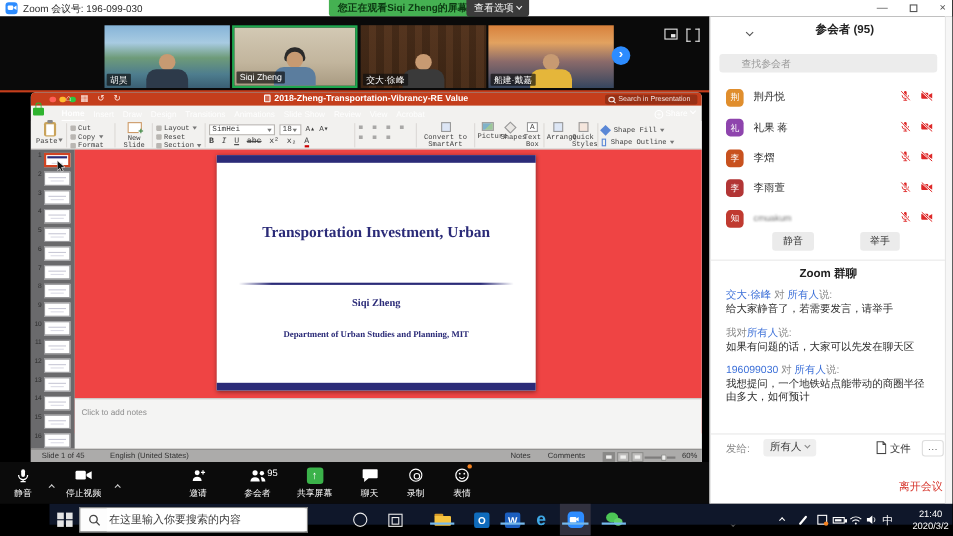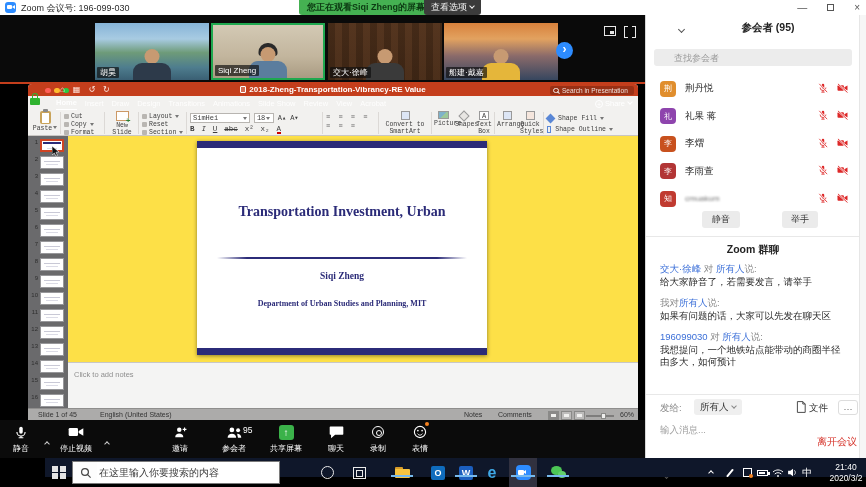--- a/index.html
+++ b/index.html
@@ -92,21 +92,21 @@
   .tnum{position:absolute;left:2px;top:1px;width:8px;text-align:right;font-size:6px;color:#2e2e2e;}
   .thumb{position:absolute;left:12px;top:1px;width:24px;height:13px;background:#fff;border:1px solid #97979a;}
   .thumb:before{content:"";position:absolute;left:3px;top:4px;right:3px;height:1px;background:#c9c9d6;}
   .thumb:after{content:"";position:absolute;left:5px;top:7px;right:5px;height:1px;background:#dcdce6;}
   .trow.sel .thumb{border:2px solid #D04423;}
   .trow.sel .thumb:before{top:1px;height:2px;left:1px;right:1px;background:#2B2B78;}
   .cur{display:none;position:absolute;left:24px;top:8px;z-index:4;}
   .trow.sel .cur{display:block;}
 
   
-  #slidearea{position:absolute;left:40px;top:52px;width:570px;height:258px;background:#fde047;}
+  #slidearea{position:absolute;left:40px;top:52px;width:570px;height:258px;background:#ef4444;}
   #slide{position:absolute;left:129px;top:5px;width:290px;height:214px;background:#fff;box-shadow:0 1px 4px rgba(0,0,0,.45);}
   .navybar{position:absolute;left:0;width:290px;height:7px;background:#2B2B78;}
   #slidetitle{position:absolute;left:0;top:62px;width:290px;text-align:center;color:#2B2B78;font-family:"Liberation Serif","DejaVu Serif",serif;font-size:14px;font-weight:bold;line-height:18px;}
   #slidedivider{position:absolute;left:20px;top:116px;width:250px;height:2px;background:linear-gradient(90deg,rgba(43,43,120,0),#2B2B78 12%,#2B2B78 88%,rgba(43,43,120,0));}
   #slideauthor{position:absolute;left:0;top:130px;width:290px;text-align:center;color:#2B2B78;font-family:"Liberation Serif","DejaVu Serif",serif;font-size:9.5px;font-weight:bold;}
   #slideaffil{position:absolute;left:0;top:158px;width:290px;text-align:center;color:#2B2B78;font-family:"Liberation Serif","DejaVu Serif",serif;font-size:8px;font-weight:bold;}
 
   
   #notes{position:absolute;left:40px;top:278px;width:570px;height:46px;background:#F4F4F3;border-top:1px solid #C8C7C5;}
   #notes span{position:absolute;left:6px;top:7px;font-size:7.5px;color:#8f8f8f;}
@@ -764,21 +764,20 @@
     <div id="sendrow">
       <span id="sendto-label">发给:</span>
       <span id="sendto"><span>所有人</span><span class="chv" style="color:#888"></span></span>
       <svg id="fileico" width="10" height="12" viewBox="0 0 16 20">
           <path d="M2 1h9l4 4v14H2z" fill="none" stroke="#444" stroke-width="1.6"></path>
           <path d="M11 1v4h4" fill="none" stroke="#444" stroke-width="1.6"></path>
         </svg>
       <span id="filelabel">文件</span>
       <span id="morebtn">…</span>
     </div>
-    <input id="chatinput" placeholder="输入消息..." style="">
     <span id="leavebtn">离开会议</span>
   </div>
 
   <div id="taskbar">
     <span class="tico" id="winlogo">
         <span class="wingrid">
           <i></i>
           <i></i>
           <i></i>
           <i></i>

